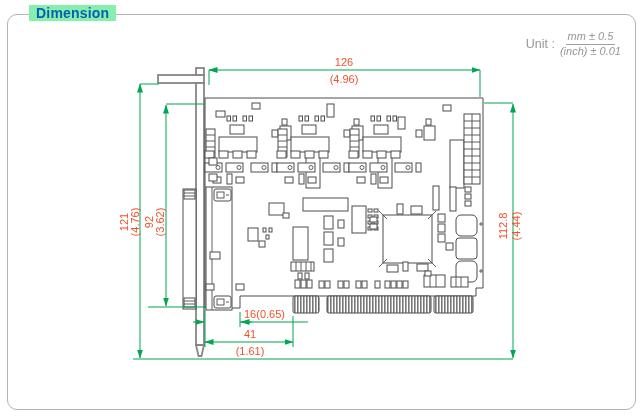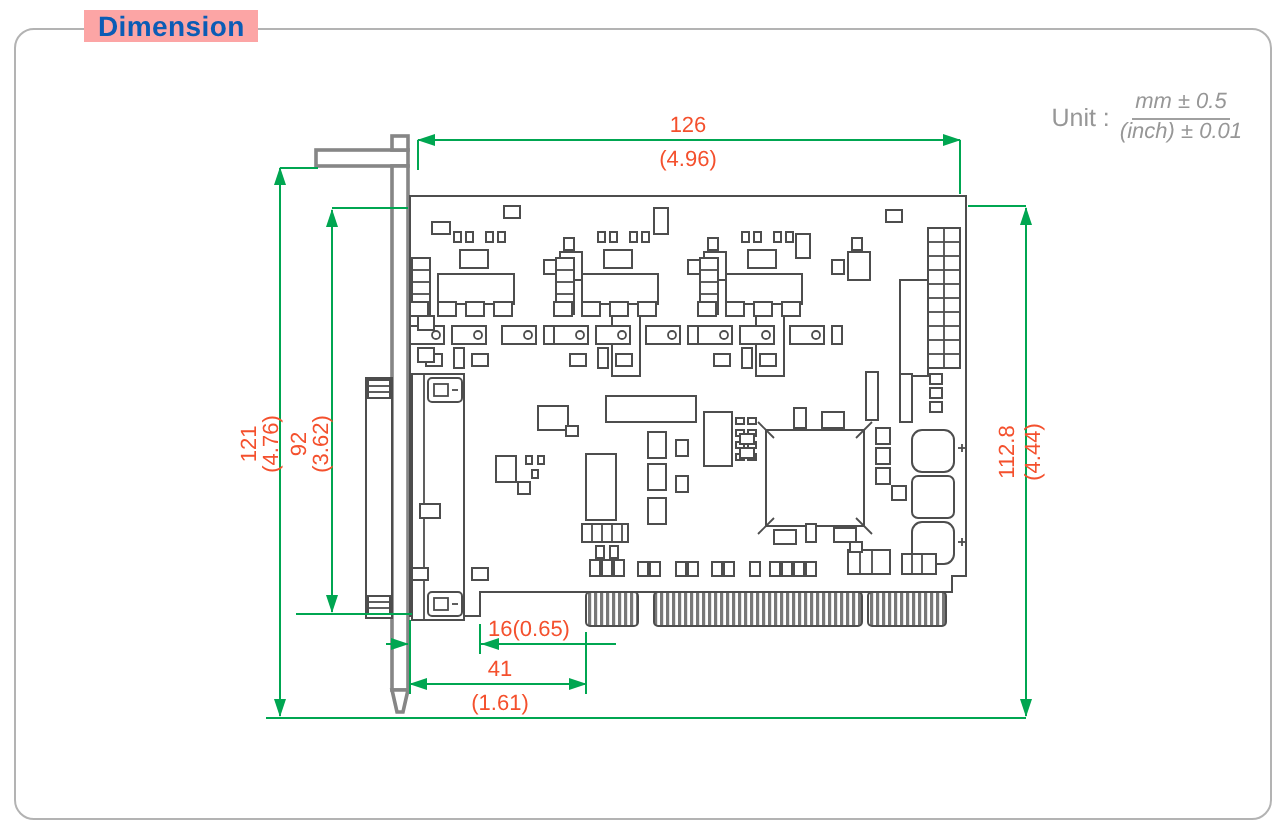--- a/index.html
+++ b/index.html
@@ -1,19 +1,19 @@
 <!DOCTYPE html>
 <html><head>
 <meta charset="utf-8">
 <style>
   html,body{margin:0;padding:0;background:#fff;}
   body{width:643px;height:416px;position:relative;font-family:"Liberation Sans",sans-serif;overflow:hidden;}
   .frame{position:absolute;left:7px;top:14px;width:627px;height:394px;border:1px solid #b3b3b3;border-radius:10px;}
-  .page-title{position:absolute;left:42px;top:5px;background:#fca5a5;padding:0 7px;color:#0b5cb5;font-size:14px;font-weight:bold;letter-spacing:.2px;}
-  .unit-note{position:absolute;right:22px;top:30px;display:flex;align-items:center;gap:5px;color:#979797;margin-top:15px;}
+  .page-title{position:absolute;left:29px;top:5px;background:#86efac;padding:0 7px;color:#0b5cb5;font-size:14px;font-weight:bold;letter-spacing:.2px;}
+  .unit-note{position:absolute;right:22px;top:30px;display:flex;align-items:center;gap:5px;color:#979797;}
   .unit-label{font-size:12.5px;}
   .unit-frac{display:flex;flex-direction:column;align-items:center;font-size:11px;line-height:1.25;font-style:italic;}
   .unit-frac .num{border-bottom:1px solid #a0a0a0;padding:0 2px;}
   svg{position:absolute;left:0;top:0;}
   .outline{stroke:#4d4d4d;stroke-width:1;fill:#ffffff;}
   .thin{stroke:#4d4d4d;stroke-width:.9;fill:none;}
   .bracket{stroke:#868686;stroke-width:1.8;fill:#ffffff;}
   .dim{stroke:#00A651;stroke-width:1;fill:none;}
   .dimtext{fill:#F4502D;font-family:"Liberation Sans",sans-serif;font-size:11px;}
 </style>

